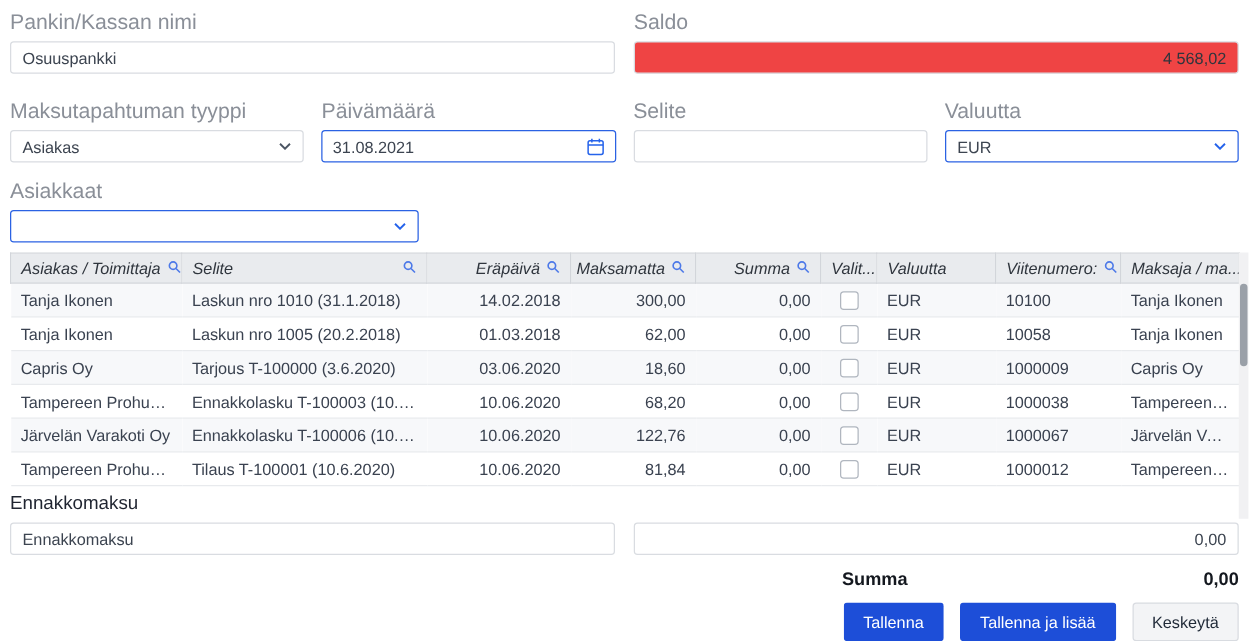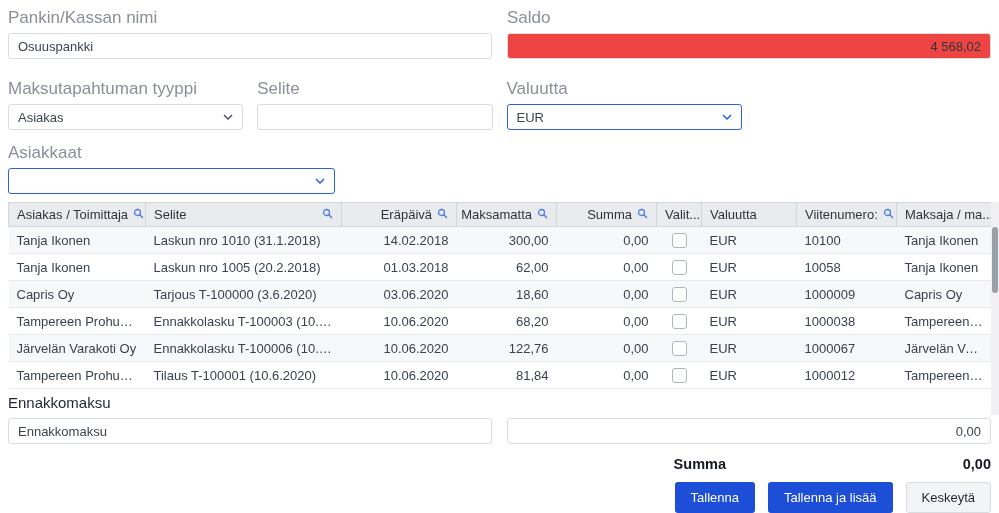--- a/index.html
+++ b/index.html
@@ -26,21 +26,21 @@
   .date-control .cal { display: flex; align-items: center; cursor: pointer; }
 
   .sec2 { margin-top: 20px; }
   .sec3 { margin-top: 13px; }
   .asiakkaat { width: 327px; }
 
   .table-wrap { position: relative; margin-top: 8px; width: 983px; }
   table { width: 983px; border-collapse: collapse; table-layout: fixed; font-size: 13px; }
   thead th { background: #e9ebee; height: 24px; padding: 0 8px; font-weight: normal;
              color: #2f353d; border: 1px solid #d2d5da; white-space: nowrap; overflow: hidden; }
-  thead th .hwrap { display: flex; align-items: center; gap: 5px; }
+  thead th .hwrap { display: flex; align-items: center; gap: 5px; font-style: italic; }
   thead th.hb .hwrap { justify-content: space-between; }
   thead th.hc .hwrap { justify-content: flex-end; }
   tbody td { height: 27px; padding: 0 8px; border-bottom: 1px solid #e8eaed; color: #3a4250;
              white-space: nowrap; overflow: hidden; text-overflow: ellipsis; }
   tbody tr.alt { background: #f7f8fa; }
   td.c-right { text-align: right; }
   td.c-center { text-align: center; }
   tbody input[type="checkbox"] { appearance: none; width: 15px; height: 15px; border: 1px solid #b0b6bf;
              border-radius: 3px; background: #fff; vertical-align: middle; cursor: pointer; }
 
@@ -78,20 +78,32 @@
 
   <div class="grid4 sec2">
     <div class="field">
       <label>Maksutapahtuman tyyppi</label>
       <div class="control select">
         <span>Asiakas</span>
         <span class="chev">
           <svg width="10" height="6" viewBox="0 0 10 6">
               <path d="M1 1l4 4 4-4" fill="none" stroke="#4b5563" stroke-width="1.5"></path>
             </svg>
+        </span>
+      </div>
+    </div>
+    <div class="field">
+      <label>Päivämäärä</label>
+      <div class="control blue date-control">
+        <input value="31.08.2021" style="">
+        <span class="cal">
+          <svg width="15" height="15" viewBox="0 0 15 15" fill="none" stroke="#2563eb" stroke-width="1.2">
+            <rect x="1.5" y="2.5" width="12" height="11" rx="1.5"></rect>
+              <path d="M4.5 1v3M10.5 1v3M1.5 6h12"></path>
+          </svg>
         </span>
       </div>
     </div>
     <div class="field">
       <label>Selite</label>
       <input class="control" value="" style="">
     </div>
     <div class="field">
       <label>Valuutta</label>
       <div class="control blue select">

